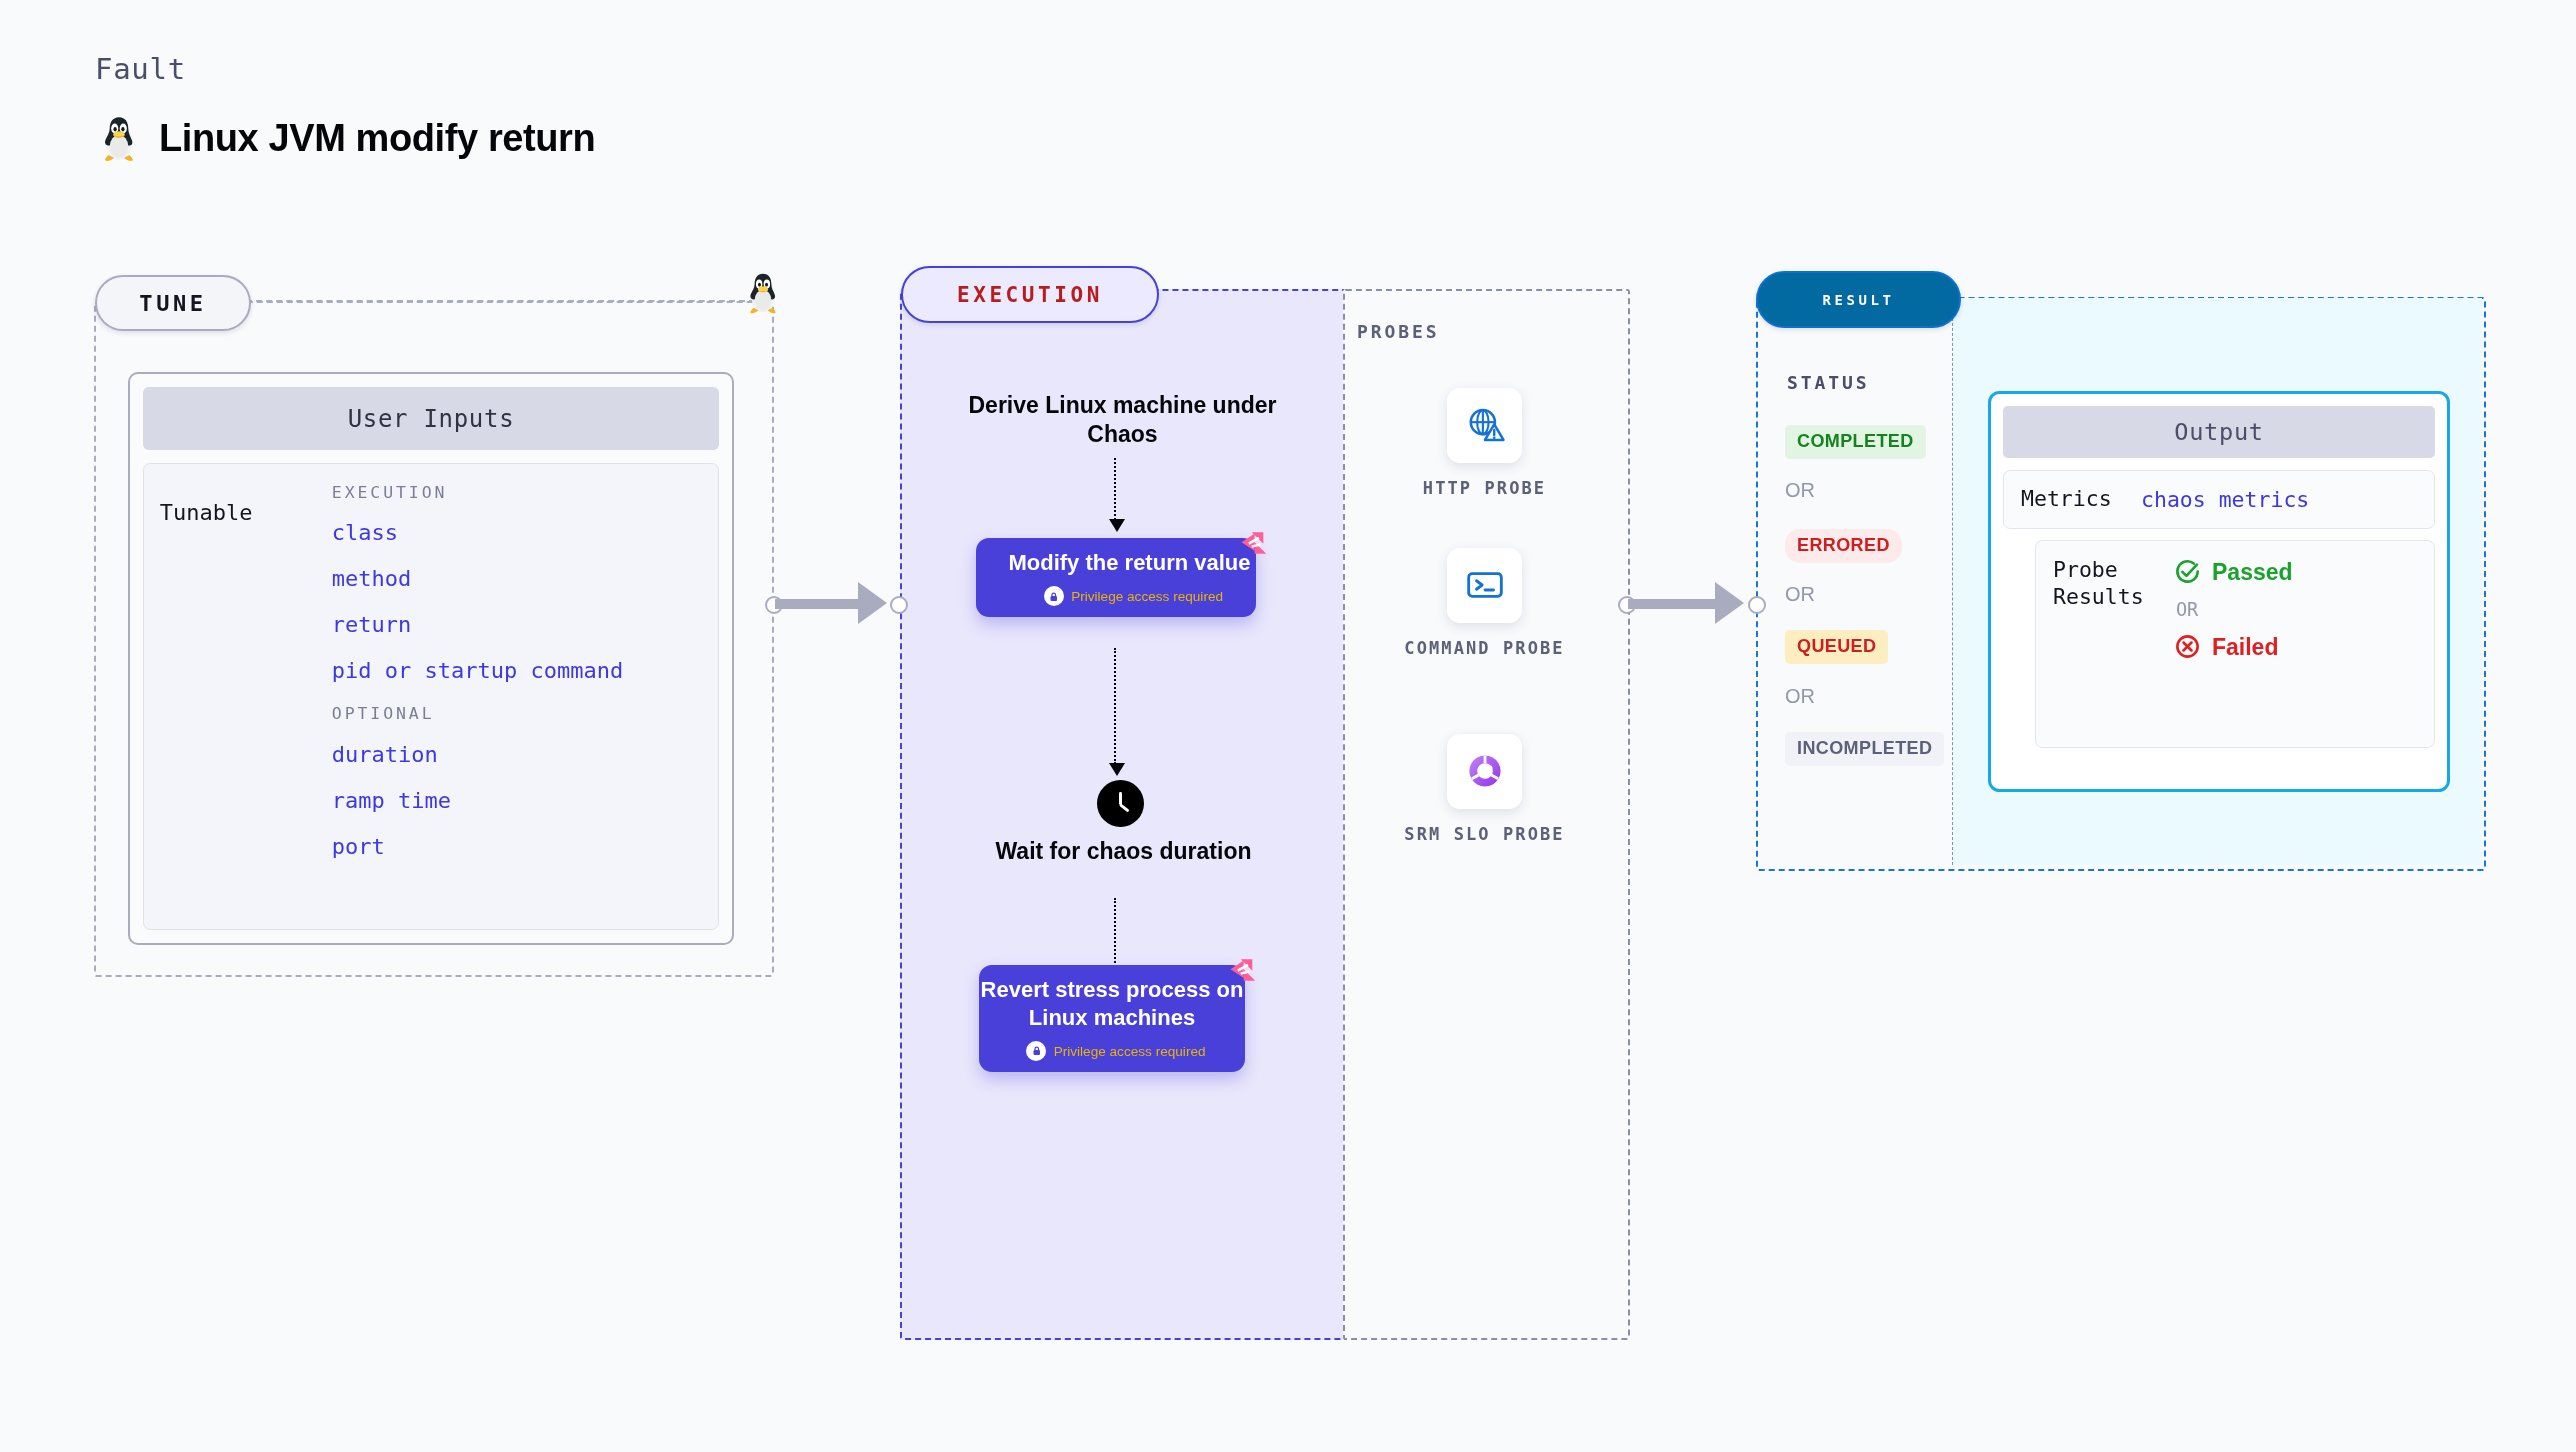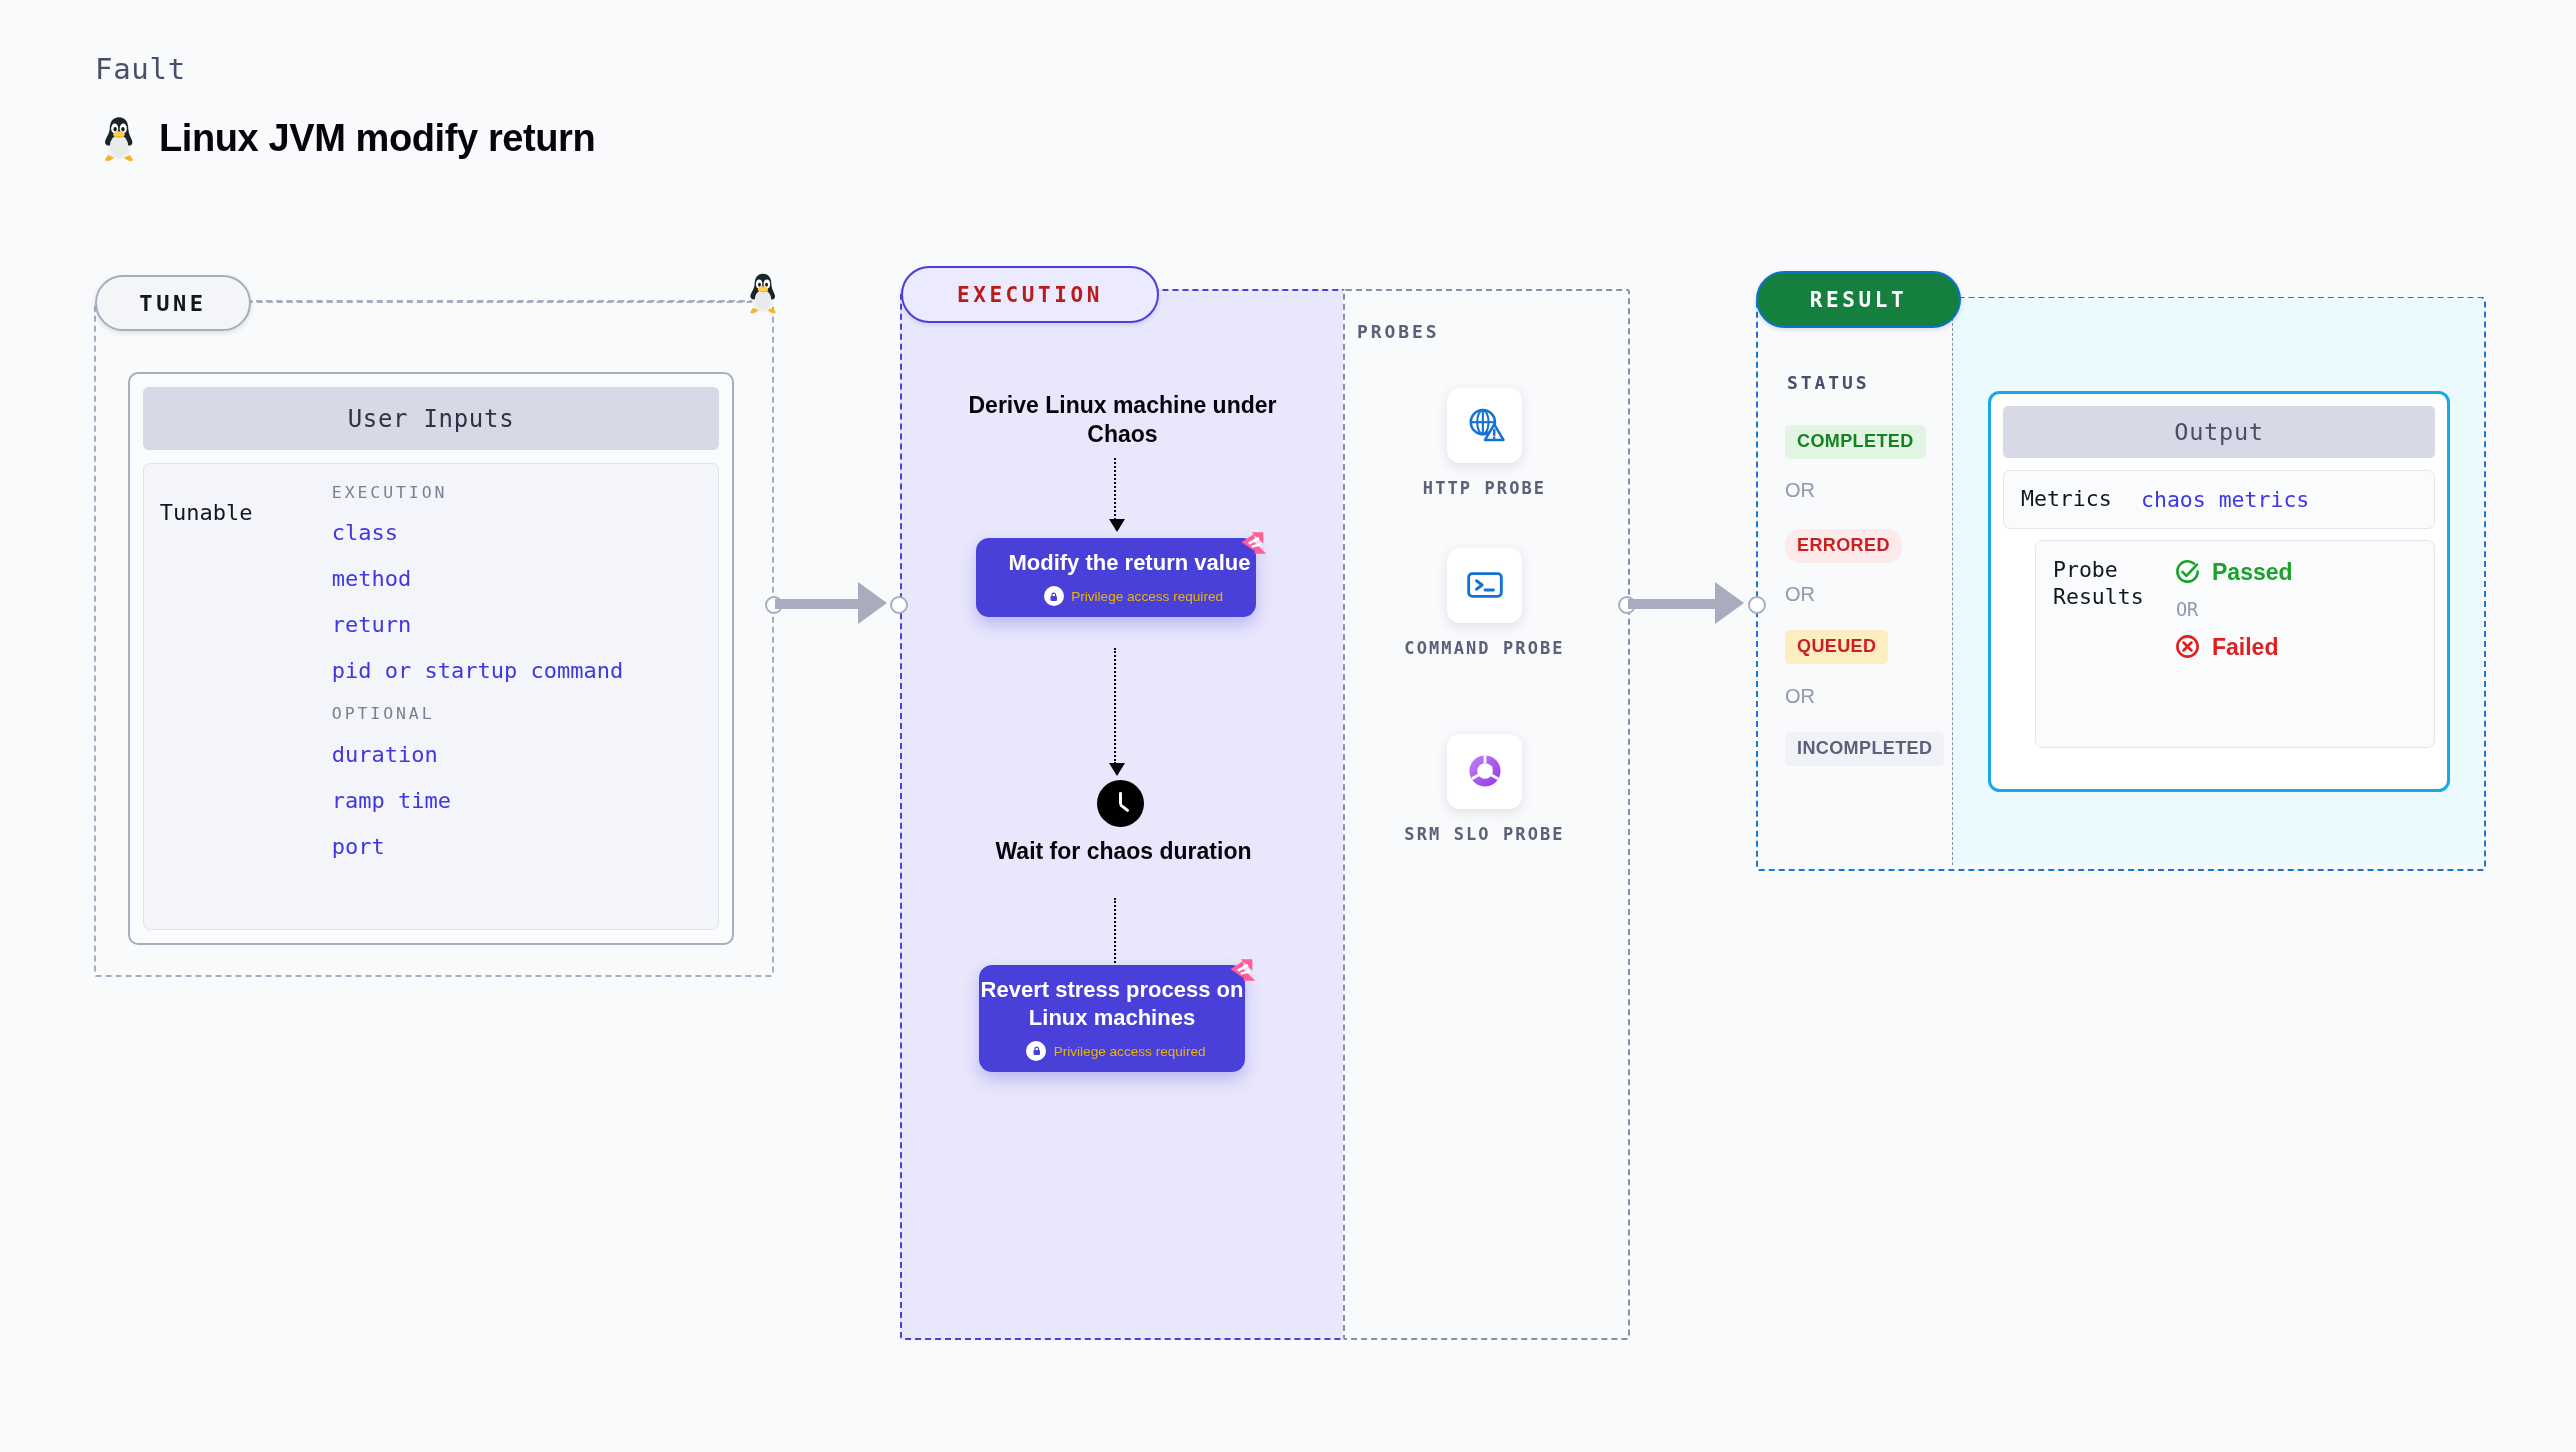--- a/index.html
+++ b/index.html
@@ -46,22 +46,22 @@
     background: #f4f5f9; border: 2.1px solid #a8acbe; color: #14161f;
     font-size: 22px;
   }
   #pill-execution {
     left: 901px; top: 266px; width: 254px; height: 53px;
     background: #eceaff; border: 2.1px solid #4840d8; color: #b91c1c;
     font-size: 21px;
   }
   #pill-result {
     left: 1756px; top: 271px; width: 201px; height: 53px;
-    background: #15803d; border: 2.1px solid #0a72d0; color: #ffffff;
-    font-size: 21px;
+    background: #0369a1; border: 2.1px solid #0a72d0; color: #ffffff;
+    font-size: 14px;
   }
 
   
   #tune-box {
     position: absolute; left: 94px; top: 301px;
     width: 676px; height: 672px;
     border: 2.1px dashed #a8acbe; border-radius: 2.9px;
     background: transparent;
   }
   #execution-box {

